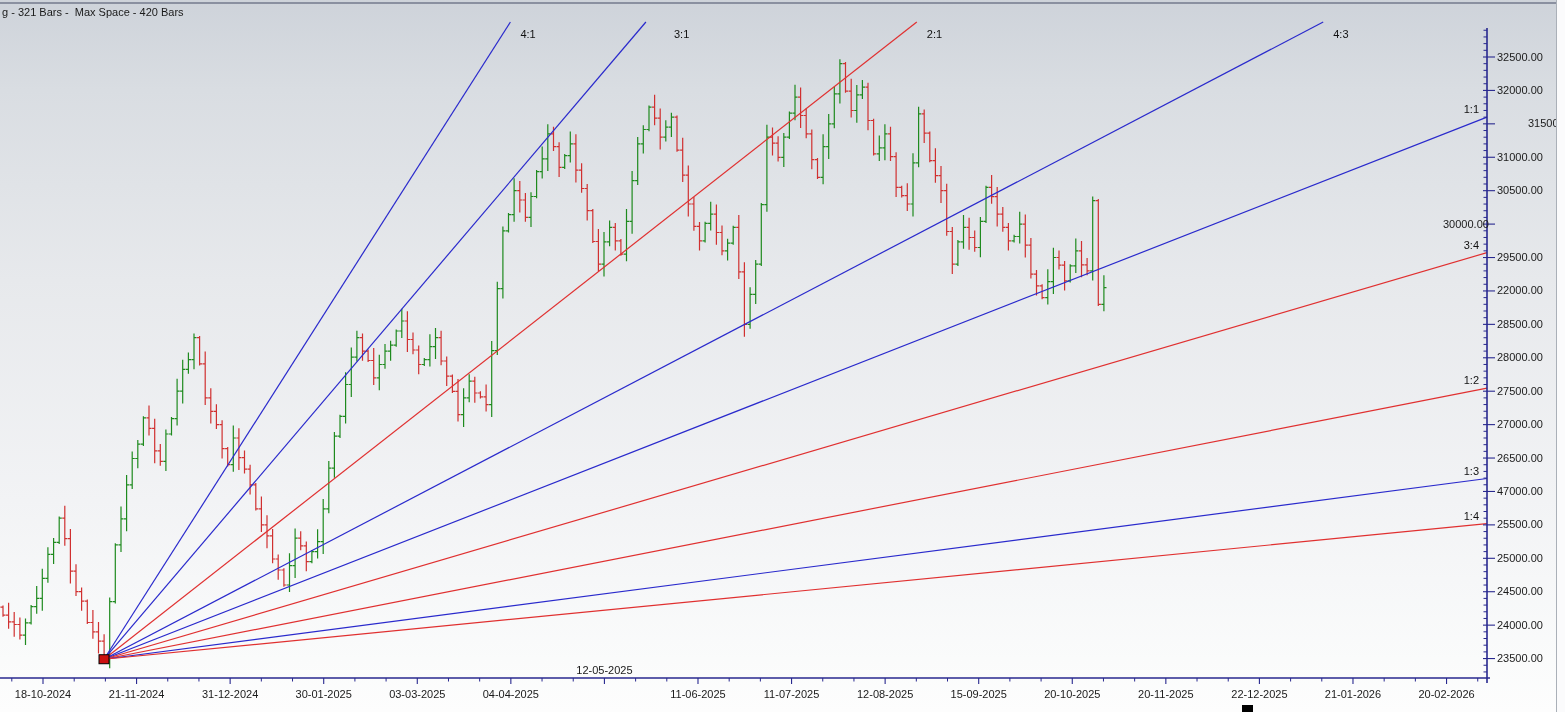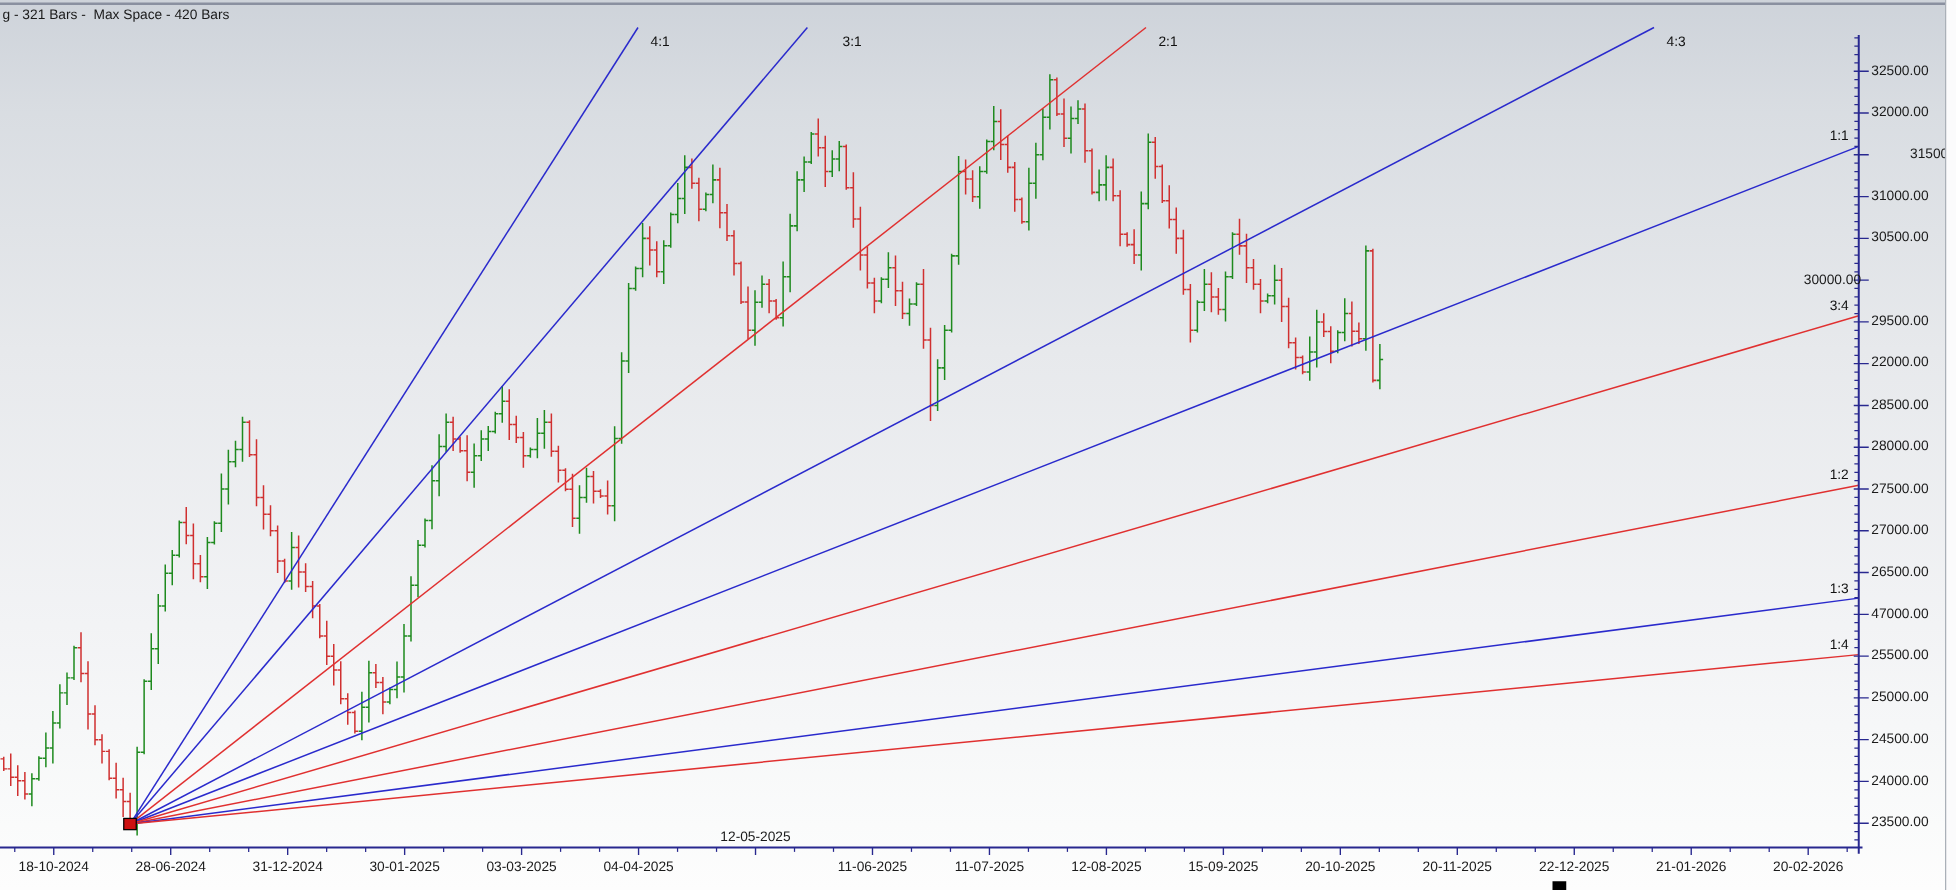--- a/index.html
+++ b/index.html
@@ -405,21 +405,21 @@
       <div class="ylabel" style="left: 1497px; top: 451.54px;">26500.00</div>
       <div class="ylabel" style="left: 1497px; top: 484.96px;">47000.00</div>
       <div class="ylabel" style="left: 1497px; top: 518.38px;">25500.00</div>
       <div class="ylabel" style="left: 1497px; top: 551.8px;">25000.00</div>
       <div class="ylabel" style="left: 1497px; top: 585.22px;">24500.00</div>
       <div class="ylabel" style="left: 1497px; top: 618.64px;">24000.00</div>
       <div class="ylabel" style="left: 1497px; top: 652.06px;">23500.00</div>
     </div>
   <div id="xlabels">
       <div class="xlabel" style="left: 3px; top: 688px;">18-10-2024</div>
-      <div class="xlabel" style="left: 96.57px; top: 688px;">28-06-2024</div>
+      <div class="xlabel" style="left: 96.57px; top: 688px;">21-11-2024</div>
       <div class="xlabel" style="left: 190.14px; top: 688px;">31-12-2024</div>
       <div class="xlabel" style="left: 283.71px; top: 688px;">30-01-2025</div>
       <div class="xlabel" style="left: 377.28px; top: 688px;">03-03-2025</div>
       <div class="xlabel" style="left: 470.85px; top: 688px;">04-04-2025</div>
       <div class="xlabel" style="left: 564.42px; top: 664px;">12-05-2025</div>
       <div class="xlabel" style="left: 657.99px; top: 688px;">11-06-2025</div>
       <div class="xlabel" style="left: 751.56px; top: 688px;">11-07-2025</div>
       <div class="xlabel" style="left: 845.13px; top: 688px;">12-08-2025</div>
       <div class="xlabel" style="left: 938.7px; top: 688px;">15-09-2025</div>
       <div class="xlabel" style="left: 1032.27px; top: 688px;">20-10-2025</div>

